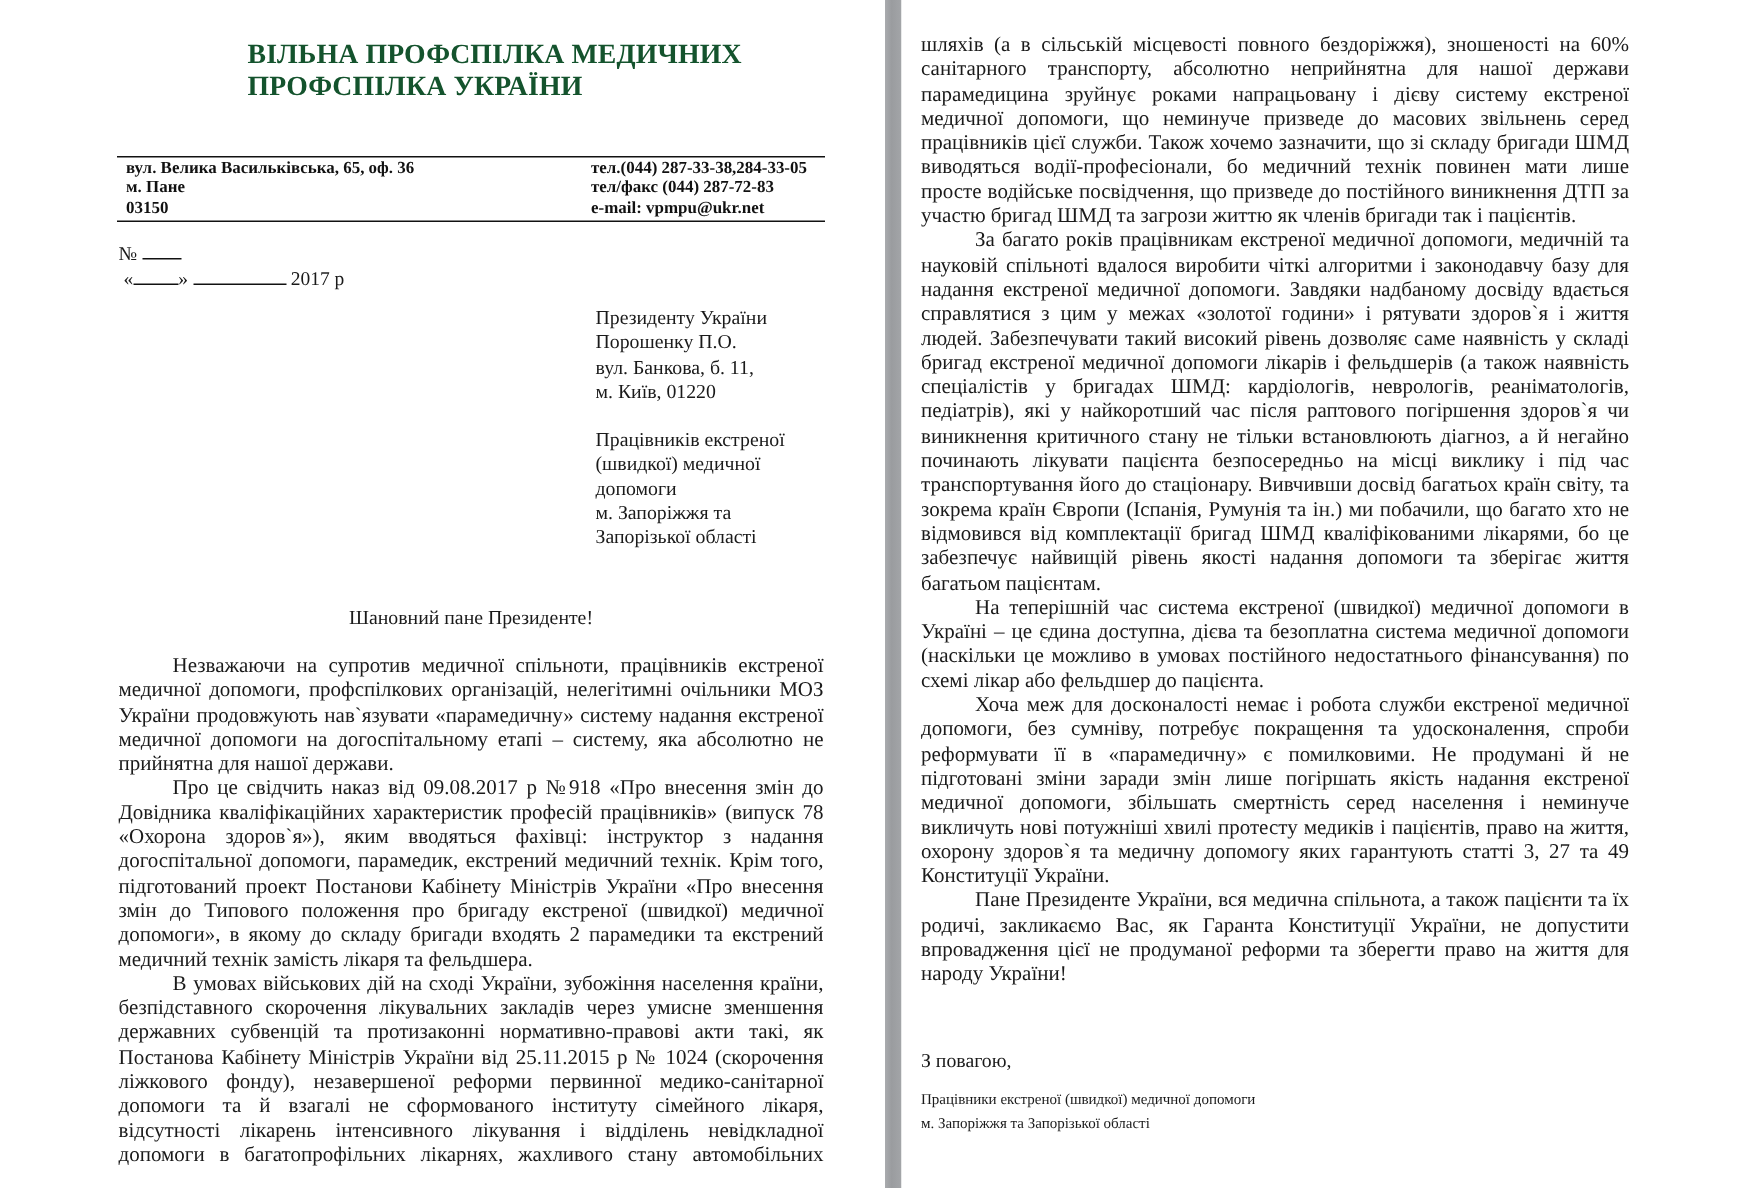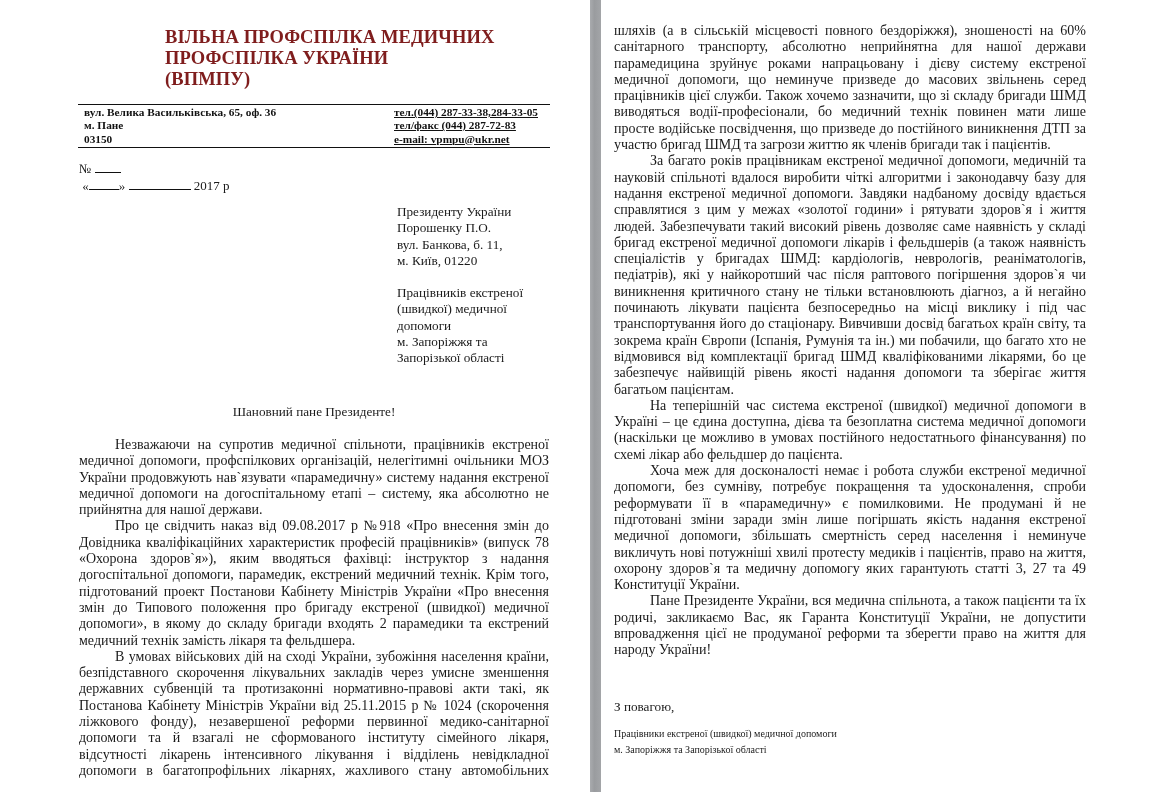--- a/index.html
+++ b/index.html
@@ -9,27 +9,27 @@
   }
   .page { position: absolute; top: 0; height: 792px; background: #ffffff; overflow: hidden; }
   #page-left { left: 0; width: 590px; }
   #page-right { left: 601px; width: 572px; }
   #divider { position: absolute; left: 590px; top: 0; width: 11px; height: 792px;
     background: linear-gradient(to right, #a9abae, #9a9c9f 40%, #a3a5a8); }
 
   
   #logo { position: absolute; left: 83px; top: 24px; width: 62px; height: 66px; }
   #org-title { position: absolute; left: 165px; top: 27px; font-weight: bold; font-size: 18.5px;
-    line-height: 21px; color: #7f1d1d; letter-spacing: 0.1px; }
+    line-height: 21px; color: #14532d; letter-spacing: 0.1px; }
   .hline { position: absolute; left: 78px; width: 472px; height: 1px; background: #111; }
   #hline-top { top: 104px; }
   #hline-bottom { top: 147px; }
   .contact { position: absolute; top: 106px; font-weight: bold; font-size: 11.3px; line-height: 13.3px; color: #111; }
   #contact-left { left: 84px; }
-  #contact-right { left: 394px; text-decoration: underline; }
+  #contact-right { left: 394px; }
 
   #doc-ref { position: absolute; left: 79px; top: 160px; font-size: 13px; line-height: 16px; }
   #doc-ref .blank { display: inline-block; border-bottom: 1px solid #111; height: 12px; vertical-align: baseline; }
 
   #recipient { position: absolute; left: 397px; top: 204px; font-size: 13.2px; line-height: 16.3px; }
   #recipient .gap { height: 16px; }
 
   #salutation { position: absolute; left: 78px; top: 404px; width: 472px; text-align: center; font-size: 13.2px; }
 
   .body-text { position: absolute; font-size: 14px; line-height: 16.3px; text-align: justify; }
@@ -43,21 +43,20 @@
 </style>
 </head>
 <body>
 
 <div id="page-left" class="page">
 
 
   <div id="org-title">
     <div>ВІЛЬНА ПРОФСПІЛКА МЕДИЧНИХ</div>
     <div>ПРОФСПІЛКА УКРАЇНИ</div>
-    <div>(ВПМПУ)</div>
   </div>
 
   <div id="hline-top" class="hline"></div>
 
   <div id="contact-left" class="contact">
     <div>вул. Велика Васильківська, 65, оф. 36</div>
     <div>м. Пане</div>
     <div>03150</div>
   </div>
 

